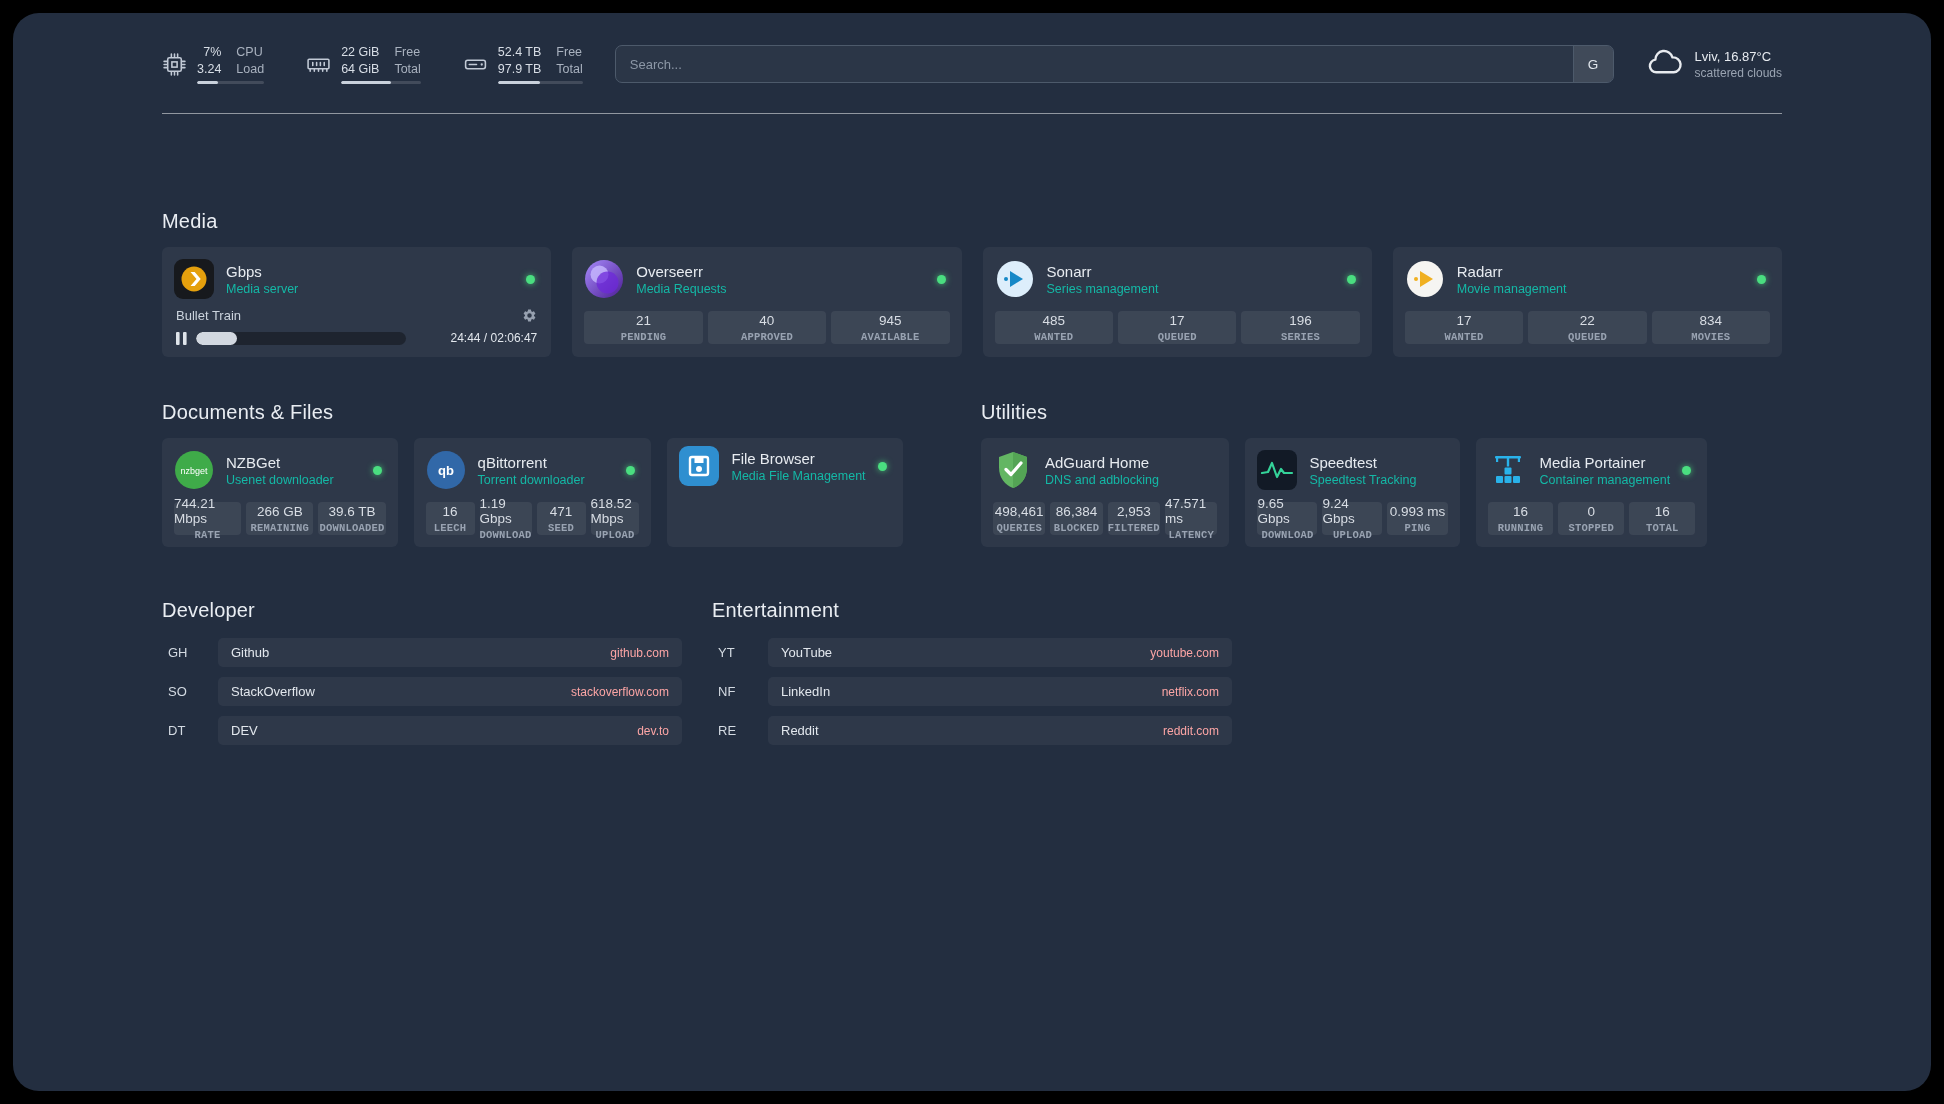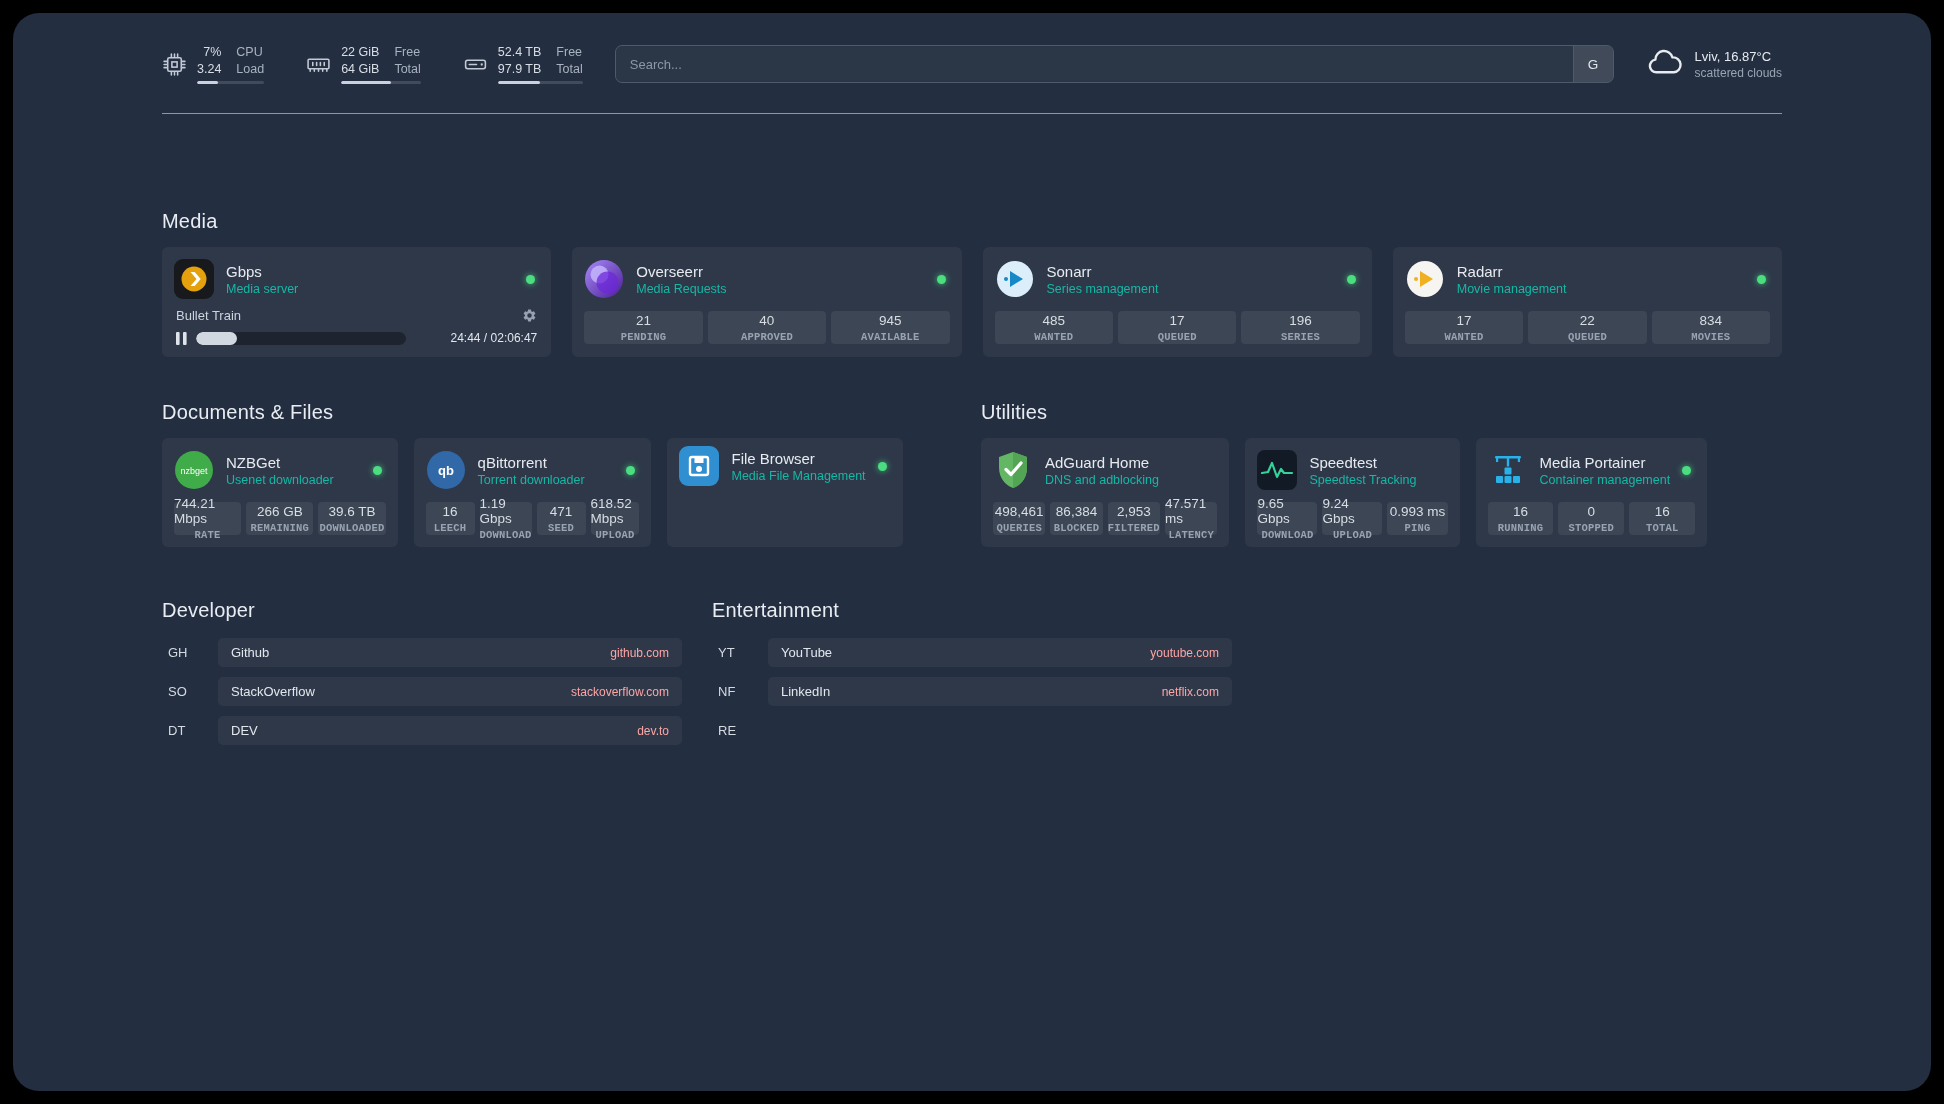--- a/index.html
+++ b/index.html
@@ -548,19 +548,23 @@
           </div>
           <div class="bm-row">
             <span class="bm-abbr">NF</span>
             <a class="bm-pill">
               <span class="bm-name">LinkedIn</span>
               <span class="bm-url">netflix.com</span>
             </a>
           </div>
           <div class="bm-row">
             <span class="bm-abbr">RE</span>
+            <a class="bm-pill">
+              <span class="bm-name">Reddit</span>
+              <span class="bm-url">reddit.com</span>
+            </a>
           </div>
         </div>
       </section>
     </div>
 
   </div>
 </div>
 
 </body></html>

